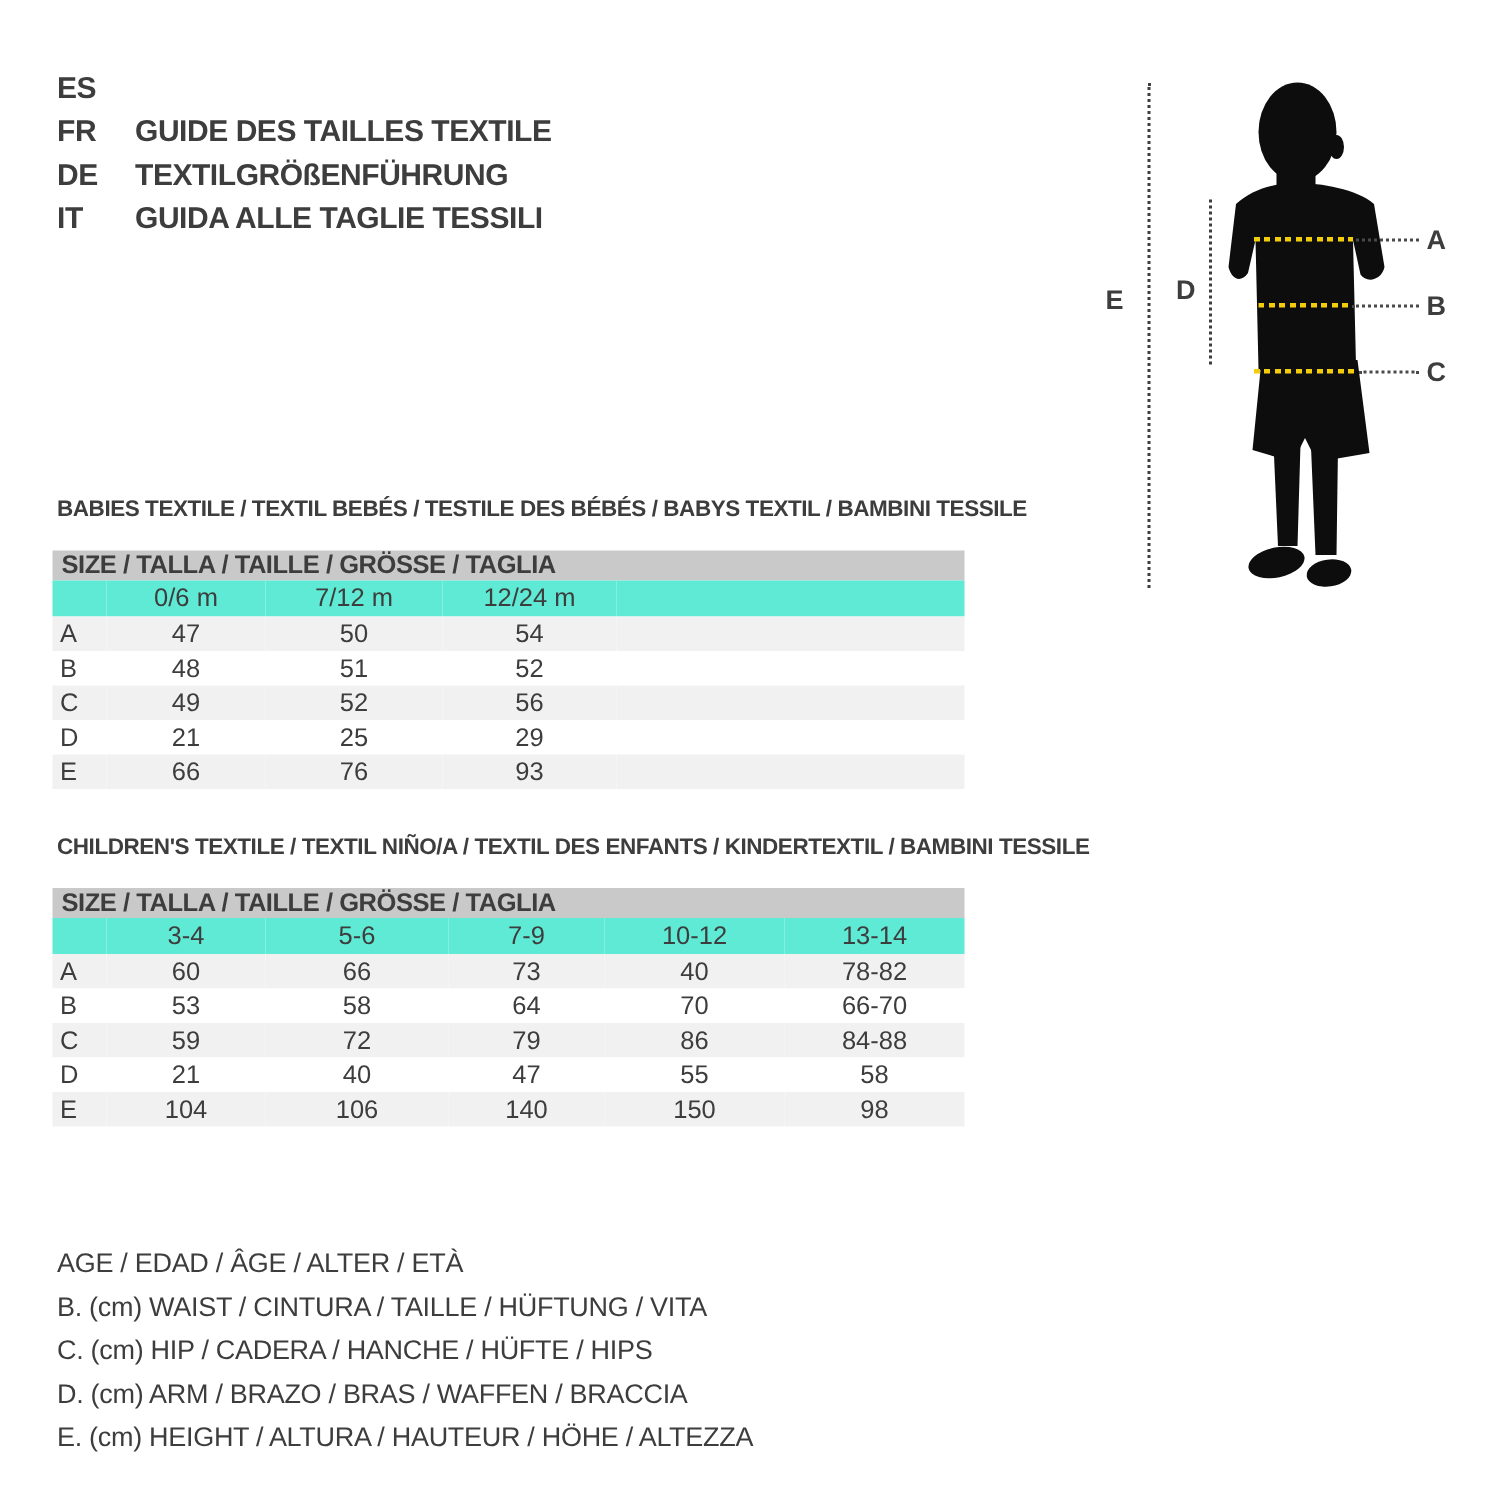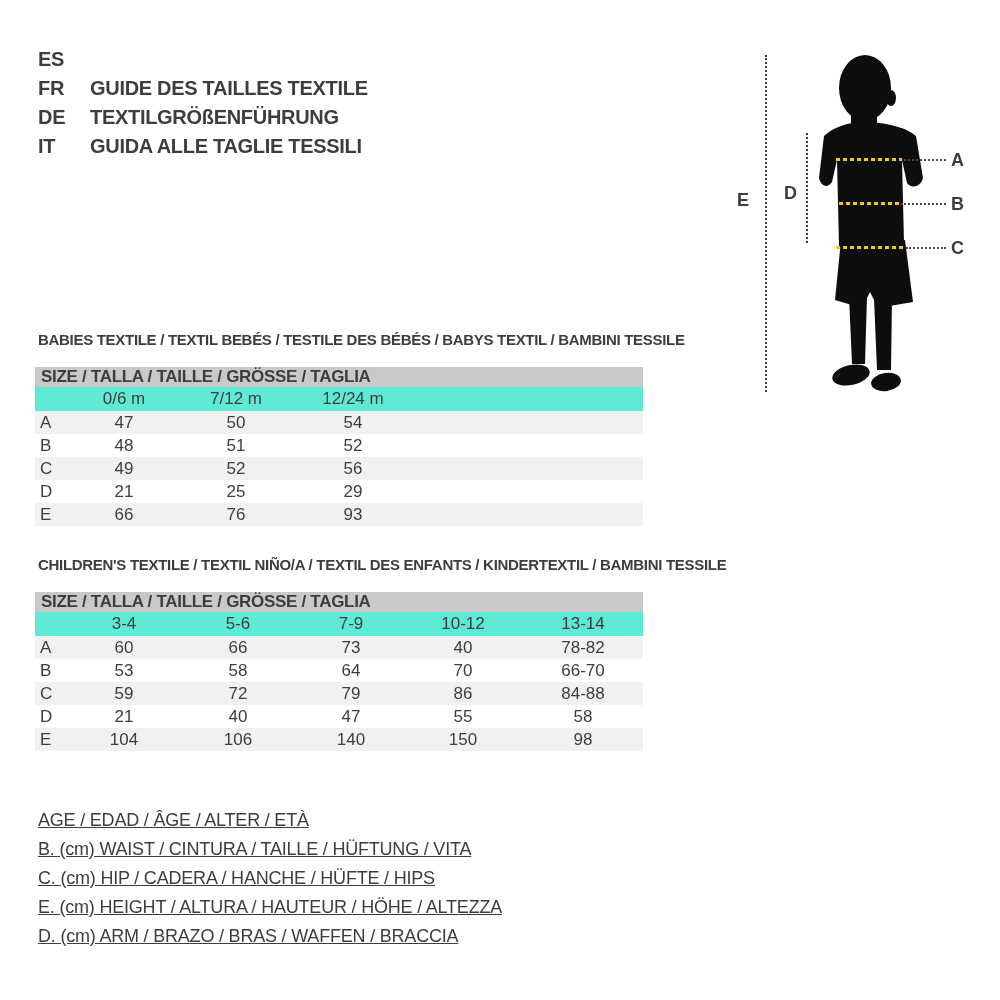--- a/index.html
+++ b/index.html
@@ -204,21 +204,21 @@
       <td class="rowlabel">E</td>
       <td>104</td>
       <td>106</td>
       <td>140</td>
       <td>150</td>
       <td>98</td>
     </tr>
   </tbody>
     </table>
 
-  <div class="abs" style="left:38px;top:806px;text-decoration:underline;">
+  <div class="abs" style="left:38px;top:828px;">
     <div class="legend-line">AGE / EDAD / ÂGE / ALTER / ETÀ</div>
     <div class="legend-line">B. (cm) WAIST / CINTURA / TAILLE / HÜFTUNG / VITA</div>
     <div class="legend-line">C. (cm) HIP / CADERA / HANCHE / HÜFTE / HIPS</div>
+    <div class="legend-line">D. (cm) ARM / BRAZO / BRAS / WAFFEN / BRACCIA</div>
     <div class="legend-line">E. (cm) HEIGHT / ALTURA / HAUTEUR / HÖHE / ALTEZZA</div>
-    <div class="legend-line">D. (cm) ARM / BRAZO / BRAS / WAFFEN / BRACCIA</div>
   </div>
 
 </div>
 
 </body></html>

